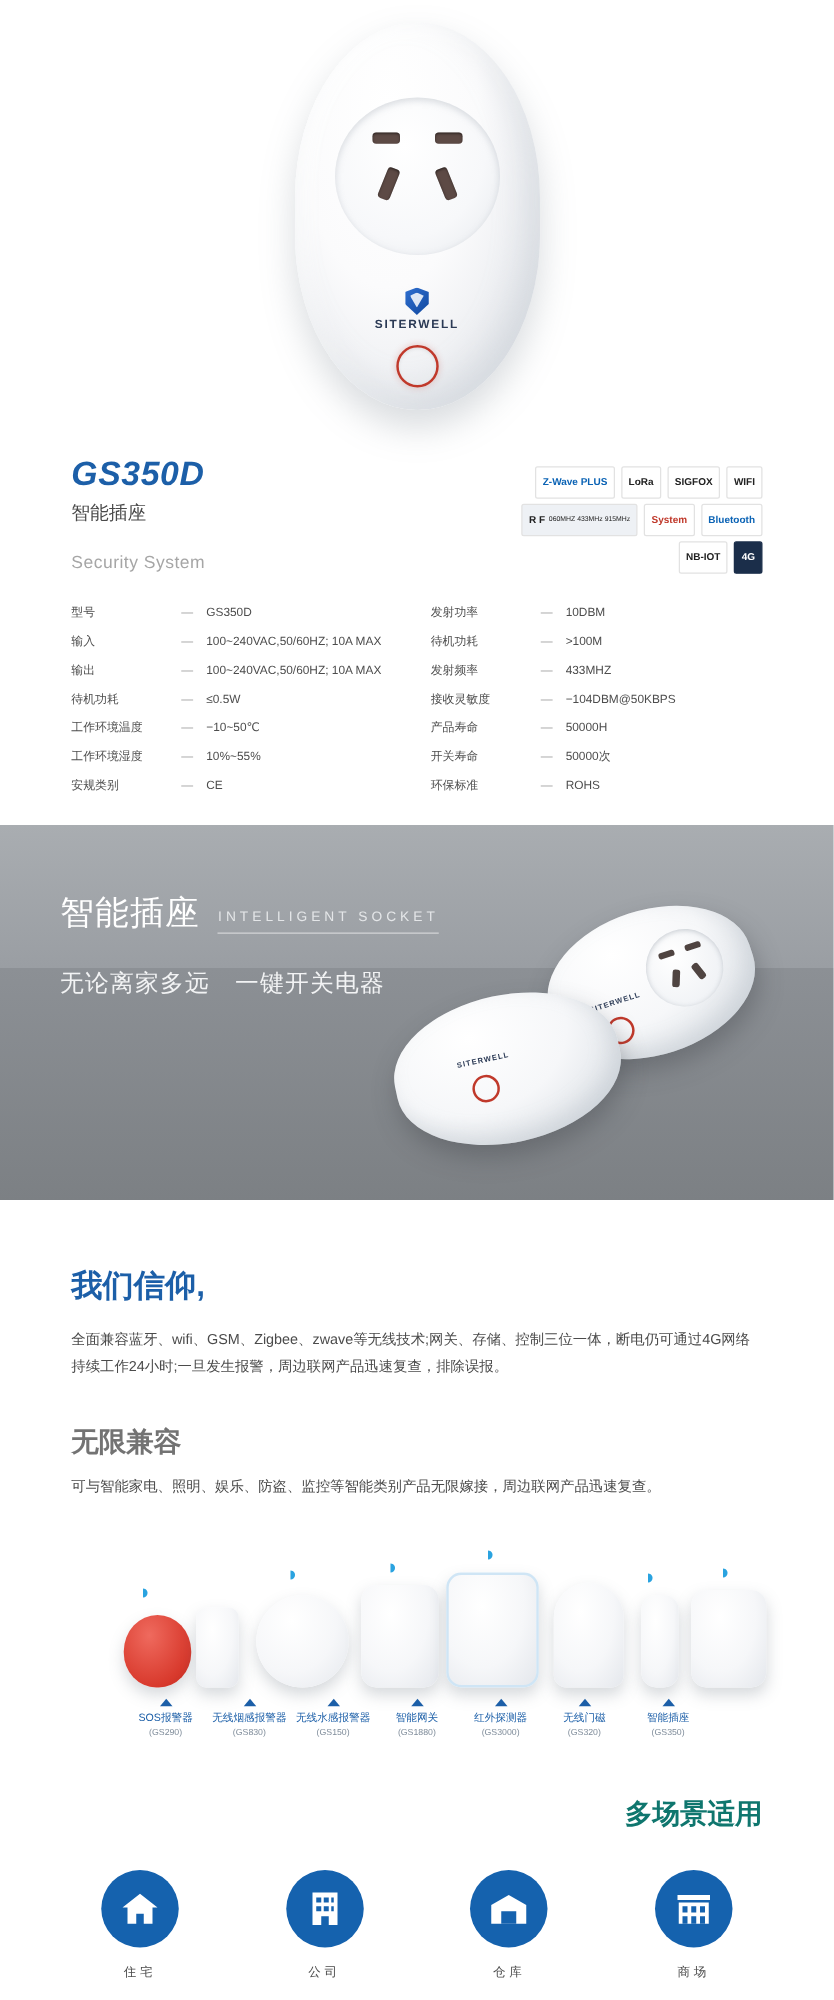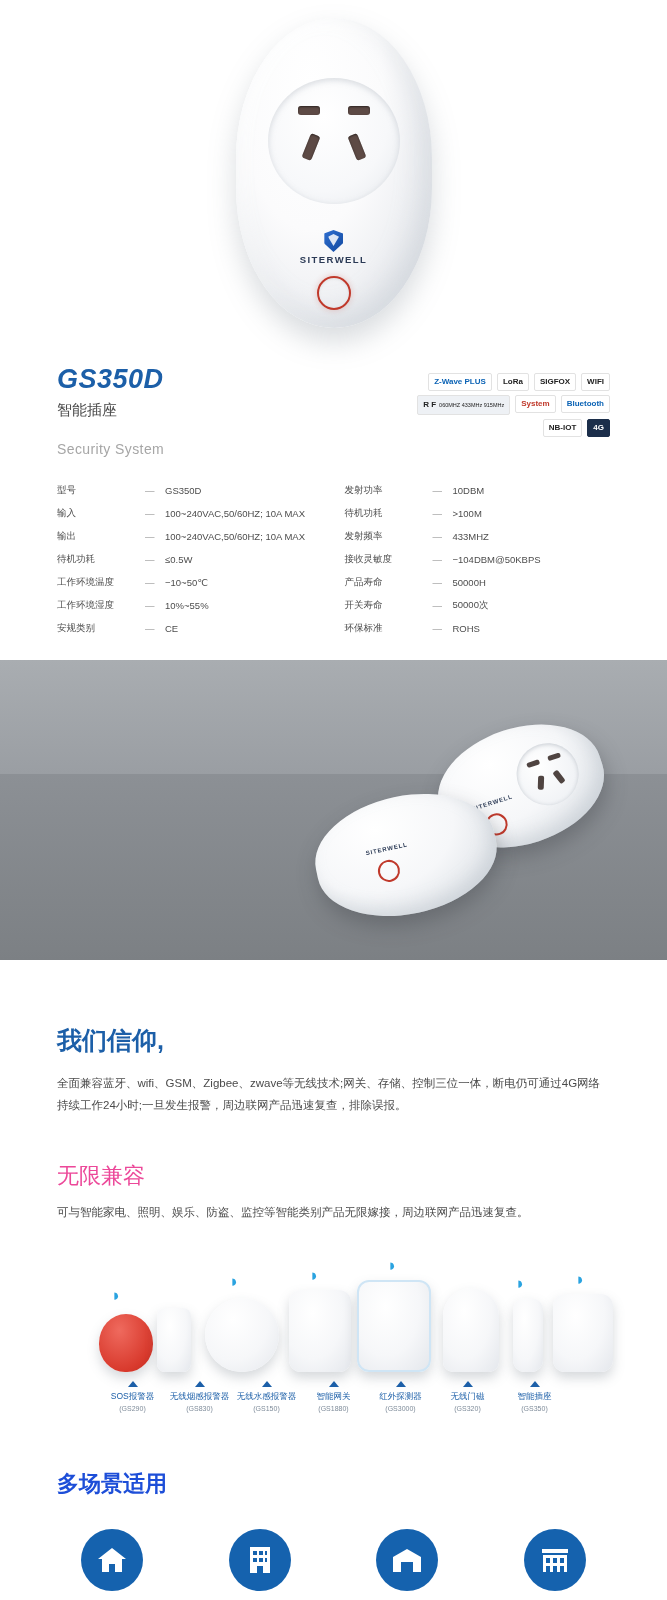--- a/index.html
+++ b/index.html
@@ -115,21 +115,21 @@
     right: 57px;
     top: 13px;
     width: 205px;
     display: flex;
     flex-wrap: wrap;
     gap: 4px 5px;
     justify-content: flex-end;
   }
   .badge {
     height: 18px;
-    padding: 0 5px;
+    padding: 12px 5px;
     border-radius: 2px;
     background: #fff;
     border: 1px solid #e2e2e2;
     display: flex;
     align-items: center;
     justify-content: center;
     font-size: 8px;
     font-weight: bold;
     color: #222;
     white-space: nowrap;
@@ -245,39 +245,39 @@
     font-size: 6px; letter-spacing: .9px; color: #2b3a55; font-weight: bold;
   }
   .sm-ring {
     position: absolute;
     width: 22px; height: 22px;
     border-radius: 50%;
     border: 2px solid #c0392b;
   }
 
   
-  .section { padding: 0 57px; margin-top: 11px; }
+  .section { padding: 0 57px; }
   .belief { padding-top: 52px; }
   .belief h2 {
     font-size: 25px;
     color: #1c5fa8;
     font-weight: bold;
     line-height: 1.42;
   }
   .body-text {
     font-size: 11.5px;
     color: #4b4b4b;
     line-height: 1.95;
     margin-top: 13px;
   }
   .compat { padding-top: 34px; }
   .compat h3 {
     font-size: 22px;
-    color: #ec4899;
-    font-weight: normal;
+    color: #737373;
+    font-weight: bold;
   }
   .compat .body-text { margin-top: 10px; }
 
   
   .lineup {
     margin-top: 28px;
     height: 160px;
     position: relative;
   }
   .dev {
@@ -310,22 +310,23 @@
     border-bottom: 6px solid #1c5fa8;
     margin: 0 auto 4px auto;
   }
   .lbl .n { font-size: 8.5px; color: #1c5fa8; }
   .lbl .c { font-size: 7px; color: #7f8c9a; margin-top: 2px; }
 
   
   .scenes { padding-top: 46px; padding-bottom: 48px; }
   .scenes h3 {
     font-size: 22px;
-    color: #1d4ed8;
+    color: #0f766e;
     font-weight: bold;
+    text-align: right;
   }
   .scene-row {
     margin-top: 30px;
     display: flex;
     justify-content: space-between;
   }
   .scene { width: 110px; text-align: center; }
   .circle {
     width: 62px; height: 62px;
     border-radius: 50%;
@@ -474,20 +475,25 @@
       <span class="spec-value">CE</span>
     </div>
     <div class="spec-row">
       <span class="spec-label">环保标准</span>
       <span class="spec-dash">—</span>
       <span class="spec-value">ROHS</span>
     </div>
   </div>
 
   <div class="banner">
+    <div class="banner-text">
+      <span class="banner-h1">智能插座</span>
+      <span class="banner-en">INTELLIGENT SOCKET</span>
+      <div class="banner-h2">无论离家多远　一键开关电器</div>
+    </div>
     <div class="banner-prod">
       <div class="socket-sm back">
         <div class="sm-face" style="left:auto; right:24px; top:24px;">
           <div class="sm-pin a"></div>
           <div class="sm-pin b"></div>
           <div class="sm-pin c"></div>
           <div class="sm-pin d"></div>
         </div>
         <div class="sm-logo" style="left:30px; top:62px;">SITERWELL</div>
         <div class="sm-ring" style="left:38px; top:76px;"></div>

